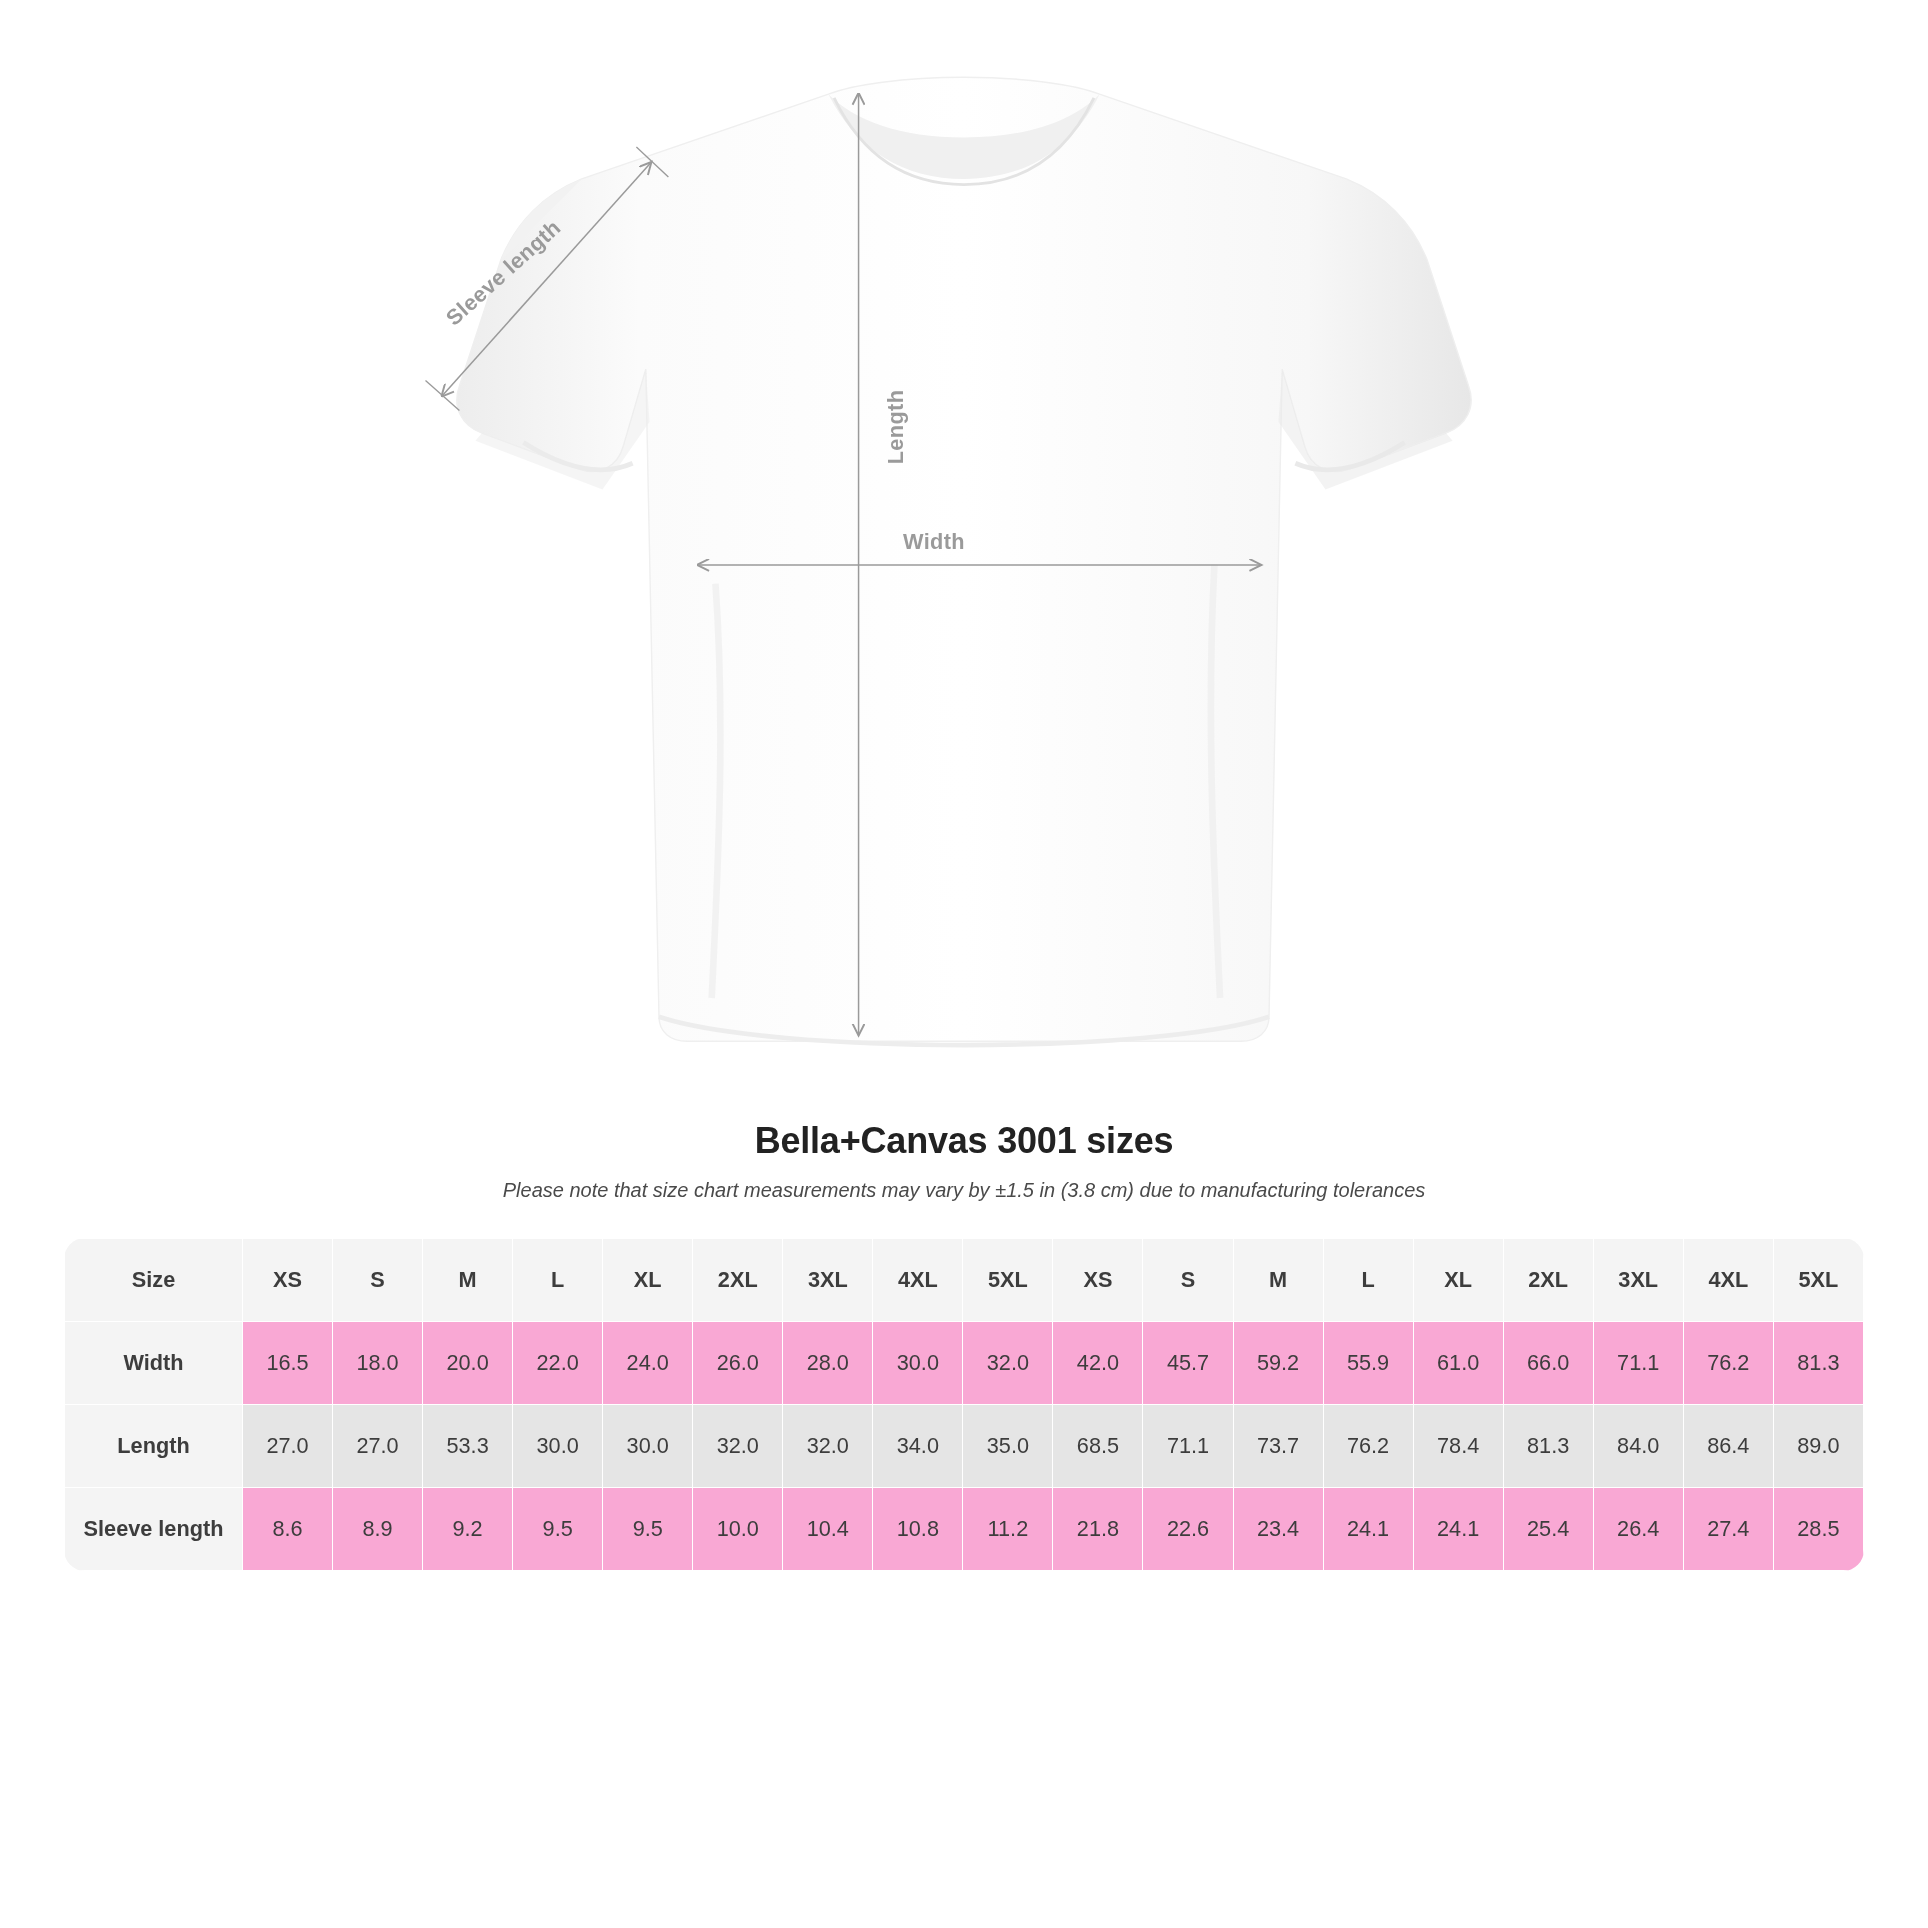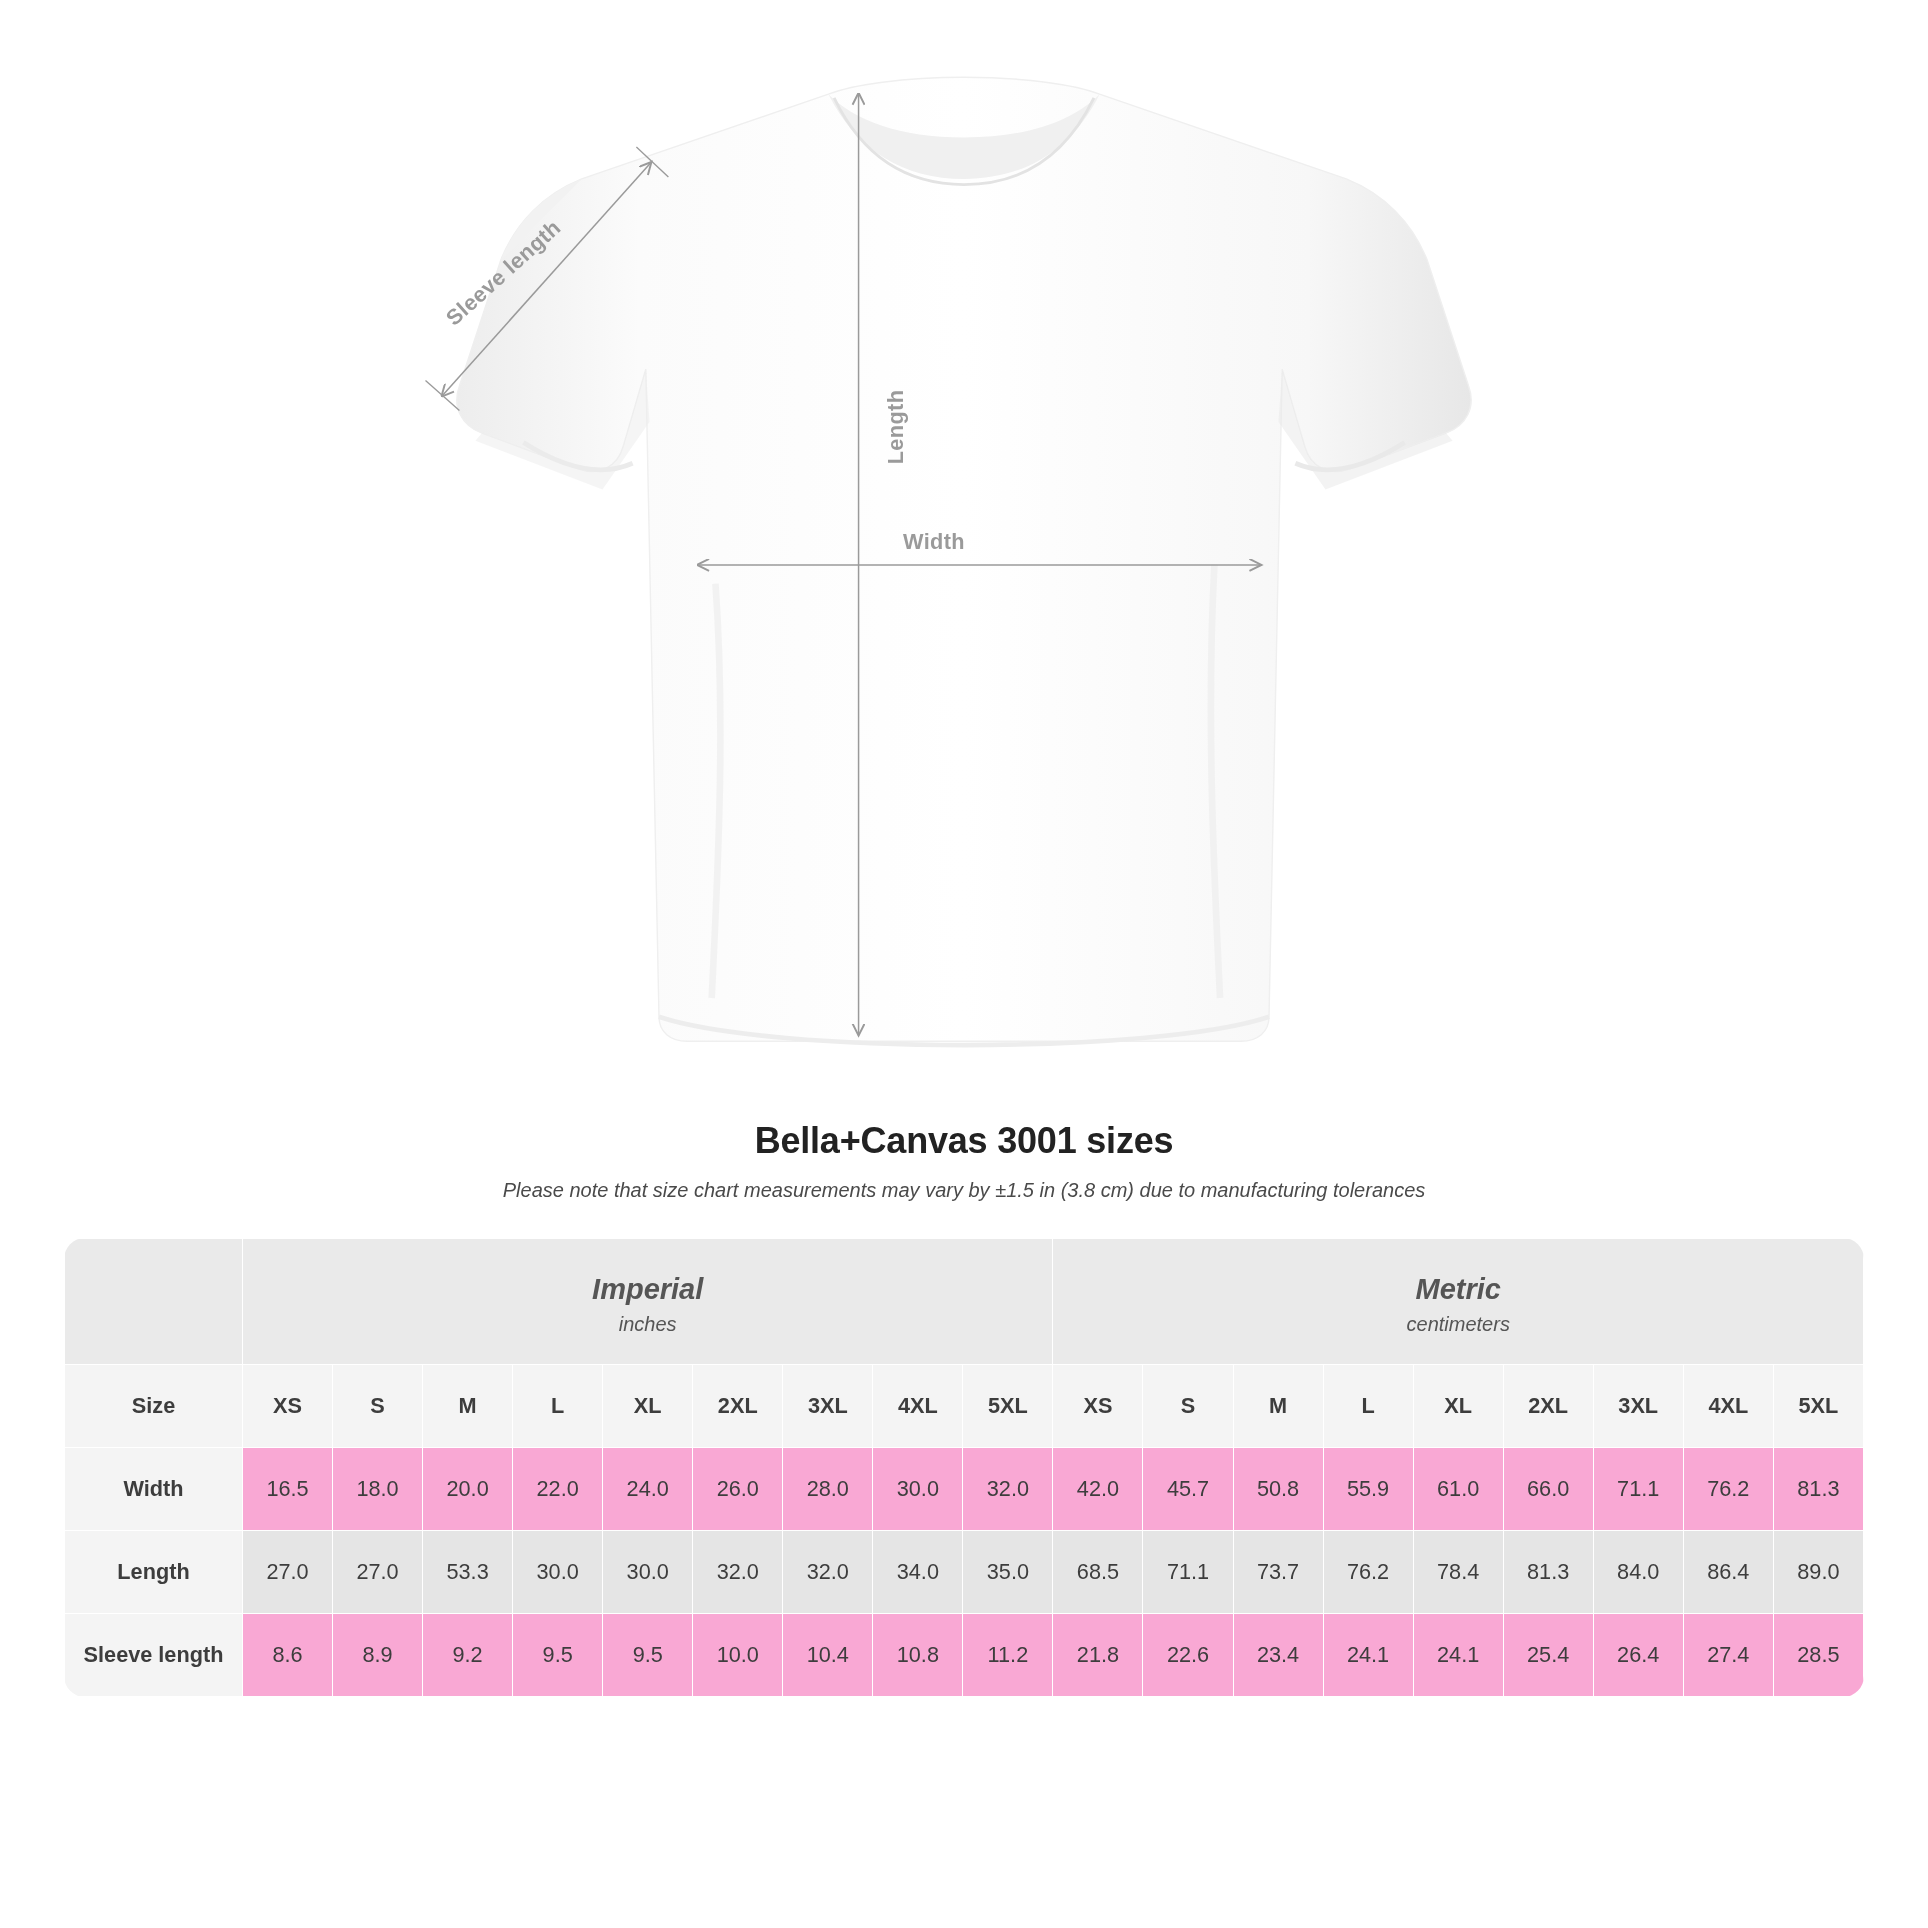--- a/index.html
+++ b/index.html
@@ -224,31 +224,20 @@
   </div>
 
   <div class="heading-block">
     <div class="chart-title">Bella+Canvas 3001 sizes</div>
     <div class="chart-note">Please note that size chart measurements may vary by ±1.5 in (3.8 cm) due to manufacturing tolerances</div>
   </div>
 
   <div class="table-wrap">
     <table class="size-table">
       <tbody id="table-body">
-          <tr class="unit-row">
-            <td class="col-first"></td>
-            <td colspan="9">
-              <div class="unit-name">Imperial</div>
-              <div class="unit-sub">inches</div>
-            </td>
-            <td colspan="9">
-              <div class="unit-name">Metric</div>
-              <div class="unit-sub">centimeters</div>
-            </td>
-          </tr>
           <tr class="head-row">
             <td class="col-first row-label">Size</td>
             <td>XS</td>
             <td>S</td>
             <td>M</td>
             <td>L</td>
             <td>XL</td>
             <td>2XL</td>
             <td>3XL</td>
             <td>4XL</td>
@@ -269,21 +258,21 @@
             <td>18.0</td>
             <td>20.0</td>
             <td>22.0</td>
             <td>24.0</td>
             <td>26.0</td>
             <td>28.0</td>
             <td>30.0</td>
             <td>32.0</td>
             <td>42.0</td>
             <td>45.7</td>
-            <td>50.8</td>
+            <td>59.2</td>
             <td>55.9</td>
             <td>61.0</td>
             <td>66.0</td>
             <td>71.1</td>
             <td>76.2</td>
             <td>81.3</td>
           </tr>
           <tr class="band-b">
             <td class="col-first row-label">Length</td>
             <td>27.0</td>

